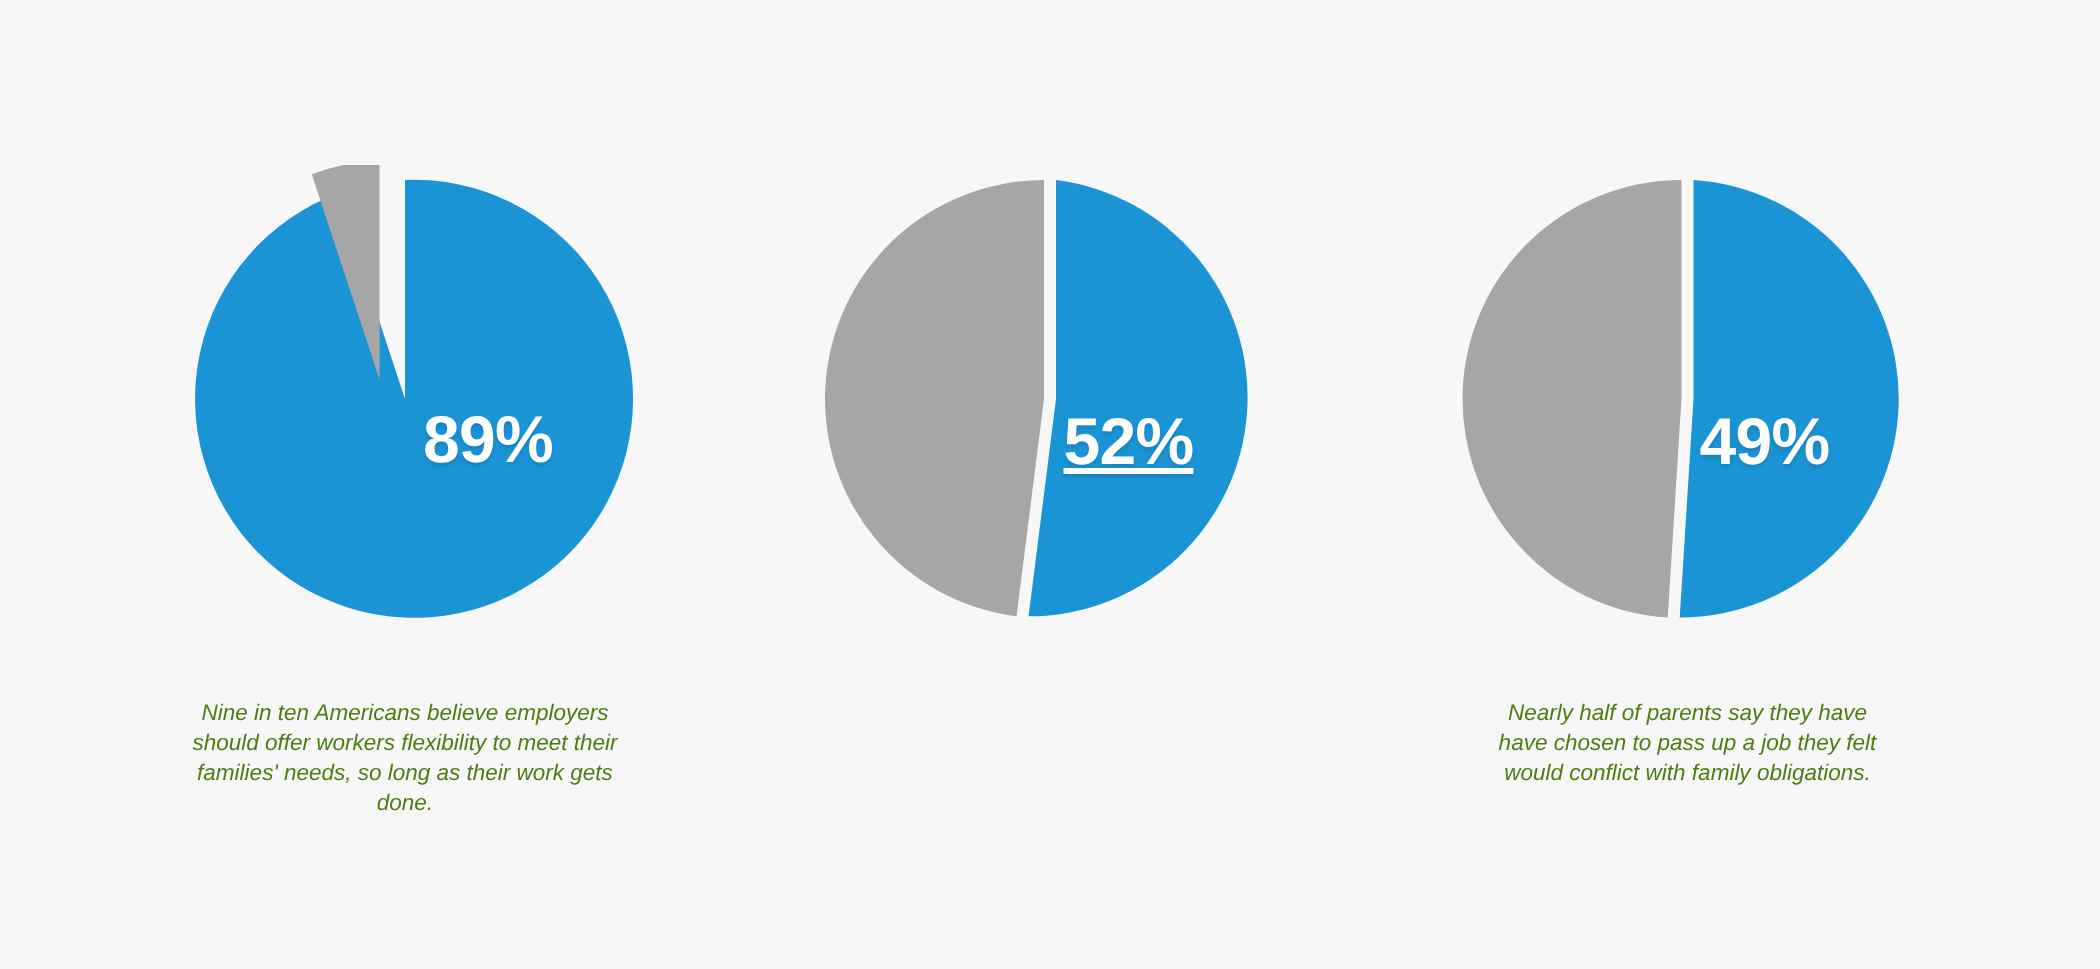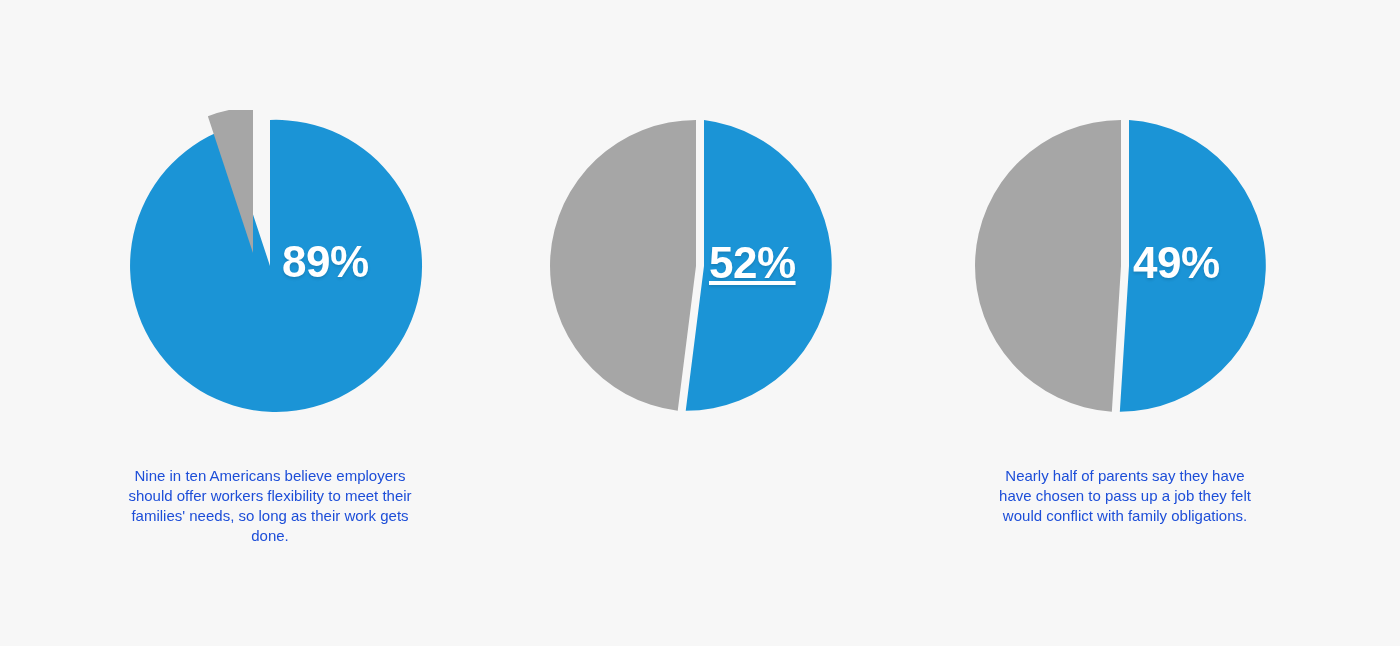--- a/index.html
+++ b/index.html
@@ -45,37 +45,39 @@
   .pie-label {
     position: absolute;
     color: #ffffff;
     font-family: "Liberation Sans", sans-serif;
     font-size: 44px;
     font-weight: bold;
     letter-spacing: -0.5px;
     text-shadow: 0 2px 3px rgba(0,0,0,0.13);
     white-space: nowrap;
     line-height: 1;
+    margin-top: 32px;
   }
   .label-1 { top: 240px; left: 222px; }
   .label-2 { top: 241px; left: 219px; text-decoration: underline; }
   .label-3 { top: 241px; left: 218px; }
 
   .caption {
     position: absolute;
     left: 50%;
     transform: translateX(-50%);
     width: 300px;
     top: 466px;
     text-align: center;
-    color: #1d4ed8;
+    color: #4d7c0f;
     font-family: "Liberation Sans", sans-serif;
     font-size: 15px;
     line-height: 20px;
     font-weight: normal;
+    font-style: italic;
   }
   .caption-narrow { width: 260px; }
 </style>
 </head>
 <body>
 
 <div class="infographic">
 
   <div class="stat-panel panel-1">
     <div class="pie-wrap">

